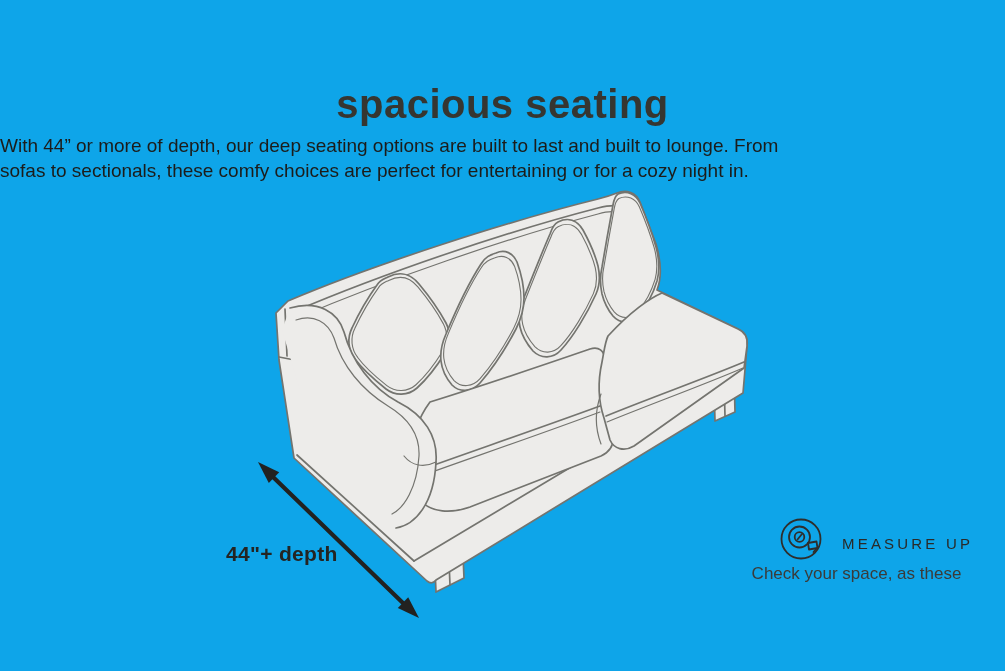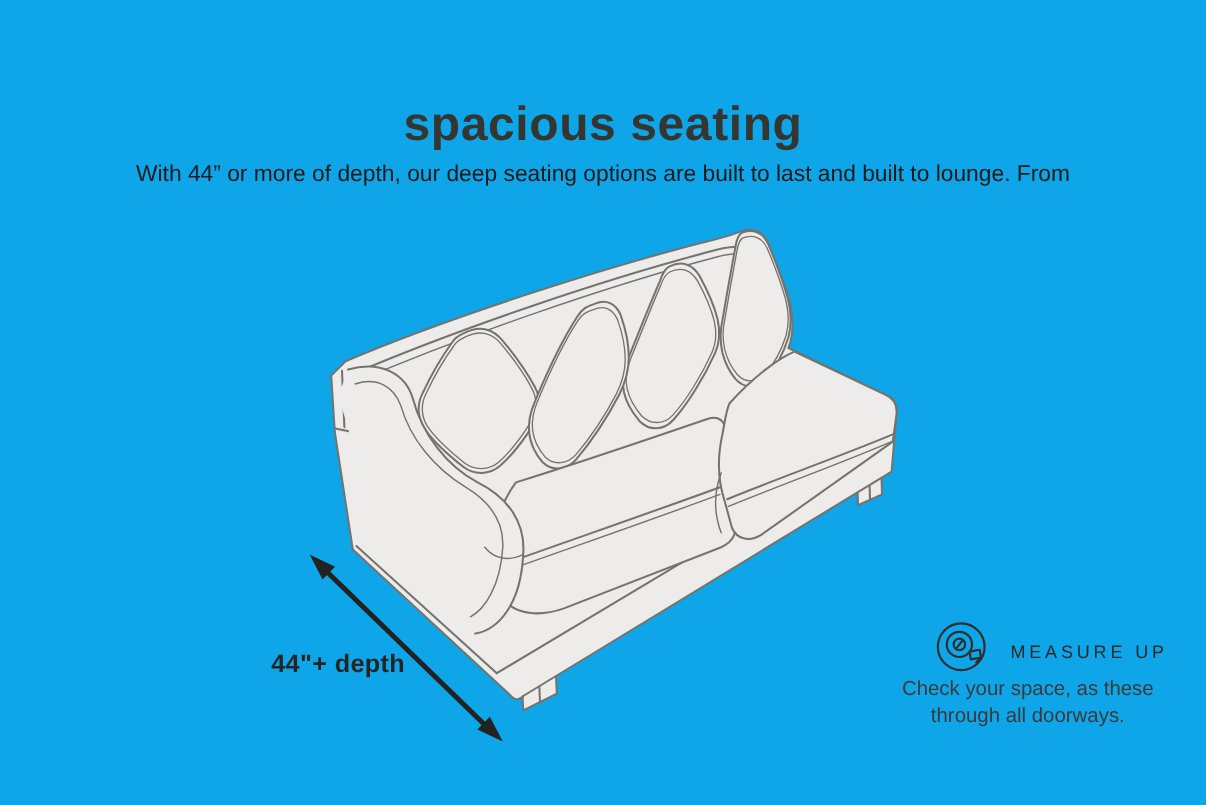--- a/index.html
+++ b/index.html
@@ -5,21 +5,21 @@
   html,body{margin:0;padding:0;background:#ffffff;}
   #stage{
     position:relative;width:1005px;height:671px;background:#0ea5e9;
     font-family:"Liberation Sans", sans-serif;overflow:hidden;
   }
   .title{
     position:absolute;left:0;top:55px;width:1005px;text-align:center;
     font-size:40px;font-weight:700;letter-spacing:0.5px;color:#363631;
   }
   .desc{
-    position:absolute;left:0;top:114px;width:1005px;text-align:center;
+    position:absolute;left:0;top:114px;width:1005px;text-align:left;
     font-size:19px;line-height:25px;color:#1c1c1a;
   }
   .desc span{display:block;}
   #scene{position:absolute;left:0;top:0;}
   .dim-label{
     position:absolute;left:226px;top:542px;
     font-size:21px;font-weight:700;color:#242422;letter-spacing:0.3px;
   }
   .measure{position:absolute;left:750px;top:514px;width:213px;}
   .measure-head{
@@ -42,20 +42,21 @@
 </style>
 </head>
 <body>
 
 <div id="stage">
 
   <h1 class="title">spacious seating</h1>
 
   <p class="desc">
     <span>With 44” or more of depth, our deep seating options are built to last and built to lounge. From</span>
+    <span>sofas to sectionals, these comfy choices are perfect for entertaining or for a cozy night in.</span>
   </p>
 
   <svg id="scene" width="1005" height="671" viewBox="0 0 1005 671" aria-hidden="true">
     <g>
 
       <g>
         <path class="fillp" d="M434 546 L462 532 L464 578 L436 592 Z"></path>
         <path class="linep" d="M448 539 L450 585"></path>
         <path class="fillp" d="M714 384 L734 375 L735 412 L715 421 Z"></path>
         <path class="linep" d="M724 380 L725 416"></path>
@@ -145,17 +146,16 @@
       <circle class="iconp" cx="21" cy="21" r="19.5"></circle>
       <circle class="iconp" cx="19.5" cy="19" r="10.5"></circle>
       <circle class="iconp" cx="19.5" cy="19" r="4.8"></circle>
       <path class="iconp" d="M17.5 21.5 L22 16"></path>
       <path class="iconp" d="M28 25 L36.5 23.5 L37.5 30 L29 31.5 Z"></path>
       <path class="iconp" d="M36.5 30.5 L33.5 34"></path>
     </svg>
     <div class="measure-head">MEASURE UP</div>
     <div class="measure-note">
       <span>Check your space, as these</span>
-      <span>through all doorways.</span>
     </div>
   </div>
 
 </div>
 
 </body></html>

